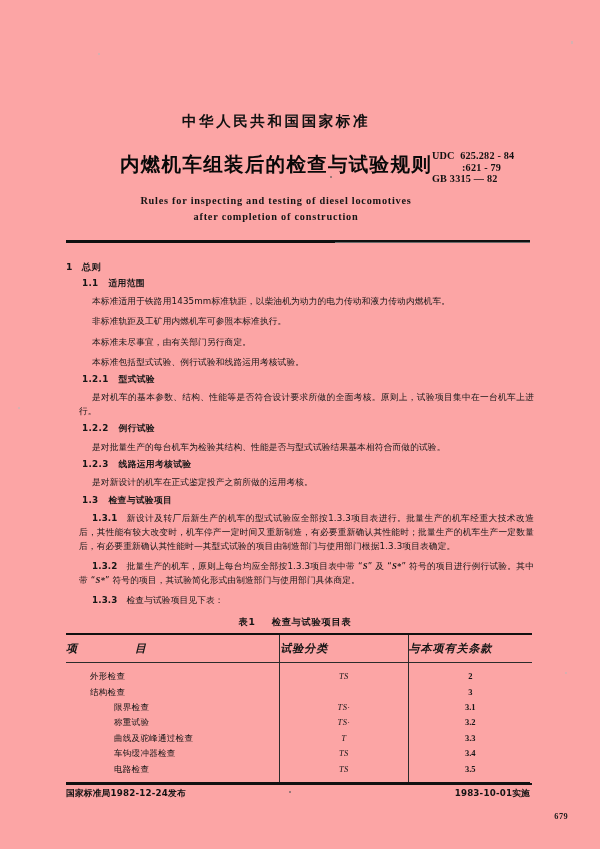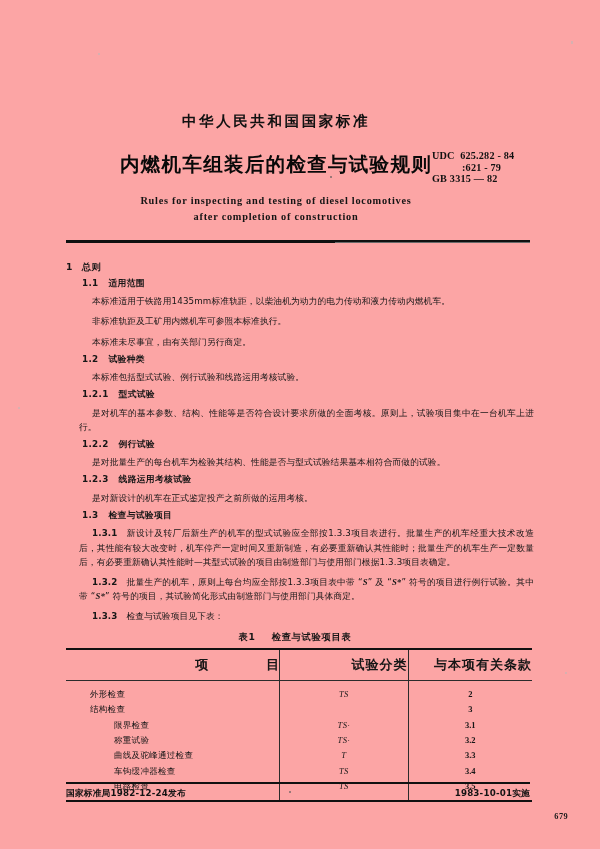--- a/index.html
+++ b/index.html
@@ -164,28 +164,29 @@
     letter-spacing: .8px;
     padding-right: 10px;
   }
   table.t1 {
     margin-top: 7px;
     width: 466px;
     border-collapse: collapse;
     font-family: "DejaVu Sans", "Liberation Sans", sans-serif;
   }
   table.t1 thead th {
-    font-size: 13px;
+    font-size: 11px;
     font-weight: bold;
     letter-spacing: 1px;
     padding: 8px 0 8px 0;
     border-top: 2.2px solid #111;
     border-bottom: 1.1px solid #2b2b2b;
-    text-align: right;
+    text-align: left;
     vertical-align: middle;
+    font-style: italic;
   }
   table.t1 thead th.c1 { width: 214px; }
   table.t1 thead th.c2 { width: 128px; border-left: 1.1px solid #2b2b2b; }
   table.t1 thead th.c3 { width: 124px; border-left: 1.1px solid #2b2b2b; }
   table.t1 thead th.c1 .sp { letter-spacing: 0; }
   table.t1 thead th.c1 .gap { display: inline-block; width: 58px; }
 
   table.t1 tbody td {
     font-size: 8.5px;
     padding: 3.4px 0;
@@ -292,23 +293,20 @@
       <span class="num">1</span><span>总则</span>
     </div>
 
     <div class="clause-h2">
       <span class="num">1.1</span><span>适用范围</span>
     </div>
     <div class="para">本标准适用于铁路用1435mm标准轨距，以柴油机为动力的电力传动和液力传动内燃机车。</div>
     <div class="para">非标准轨距及工矿用内燃机车可参照本标准执行。</div>
     <div class="para">本标准未尽事宜，由有关部门另行商定。</div>
 
-    <div class="clause-h2">
-      <span class="num">1.2</span><span>试验种类</span>
-    </div>
     <div class="para">本标准包括型式试验、例行试验和线路运用考核试验。</div>
 
     <div class="clause-h2">
       <span class="num">1.2.1</span><span>型式试验</span>
     </div>
     <div class="para flow">是对机车的基本参数、结构、性能等是否符合设计要求所做的全面考核。原则上，试验项目集中在一台机车上进行。</div>
 
     <div class="clause-h2">
       <span class="num">1.2.2</span><span>例行试验</span>
     </div>

